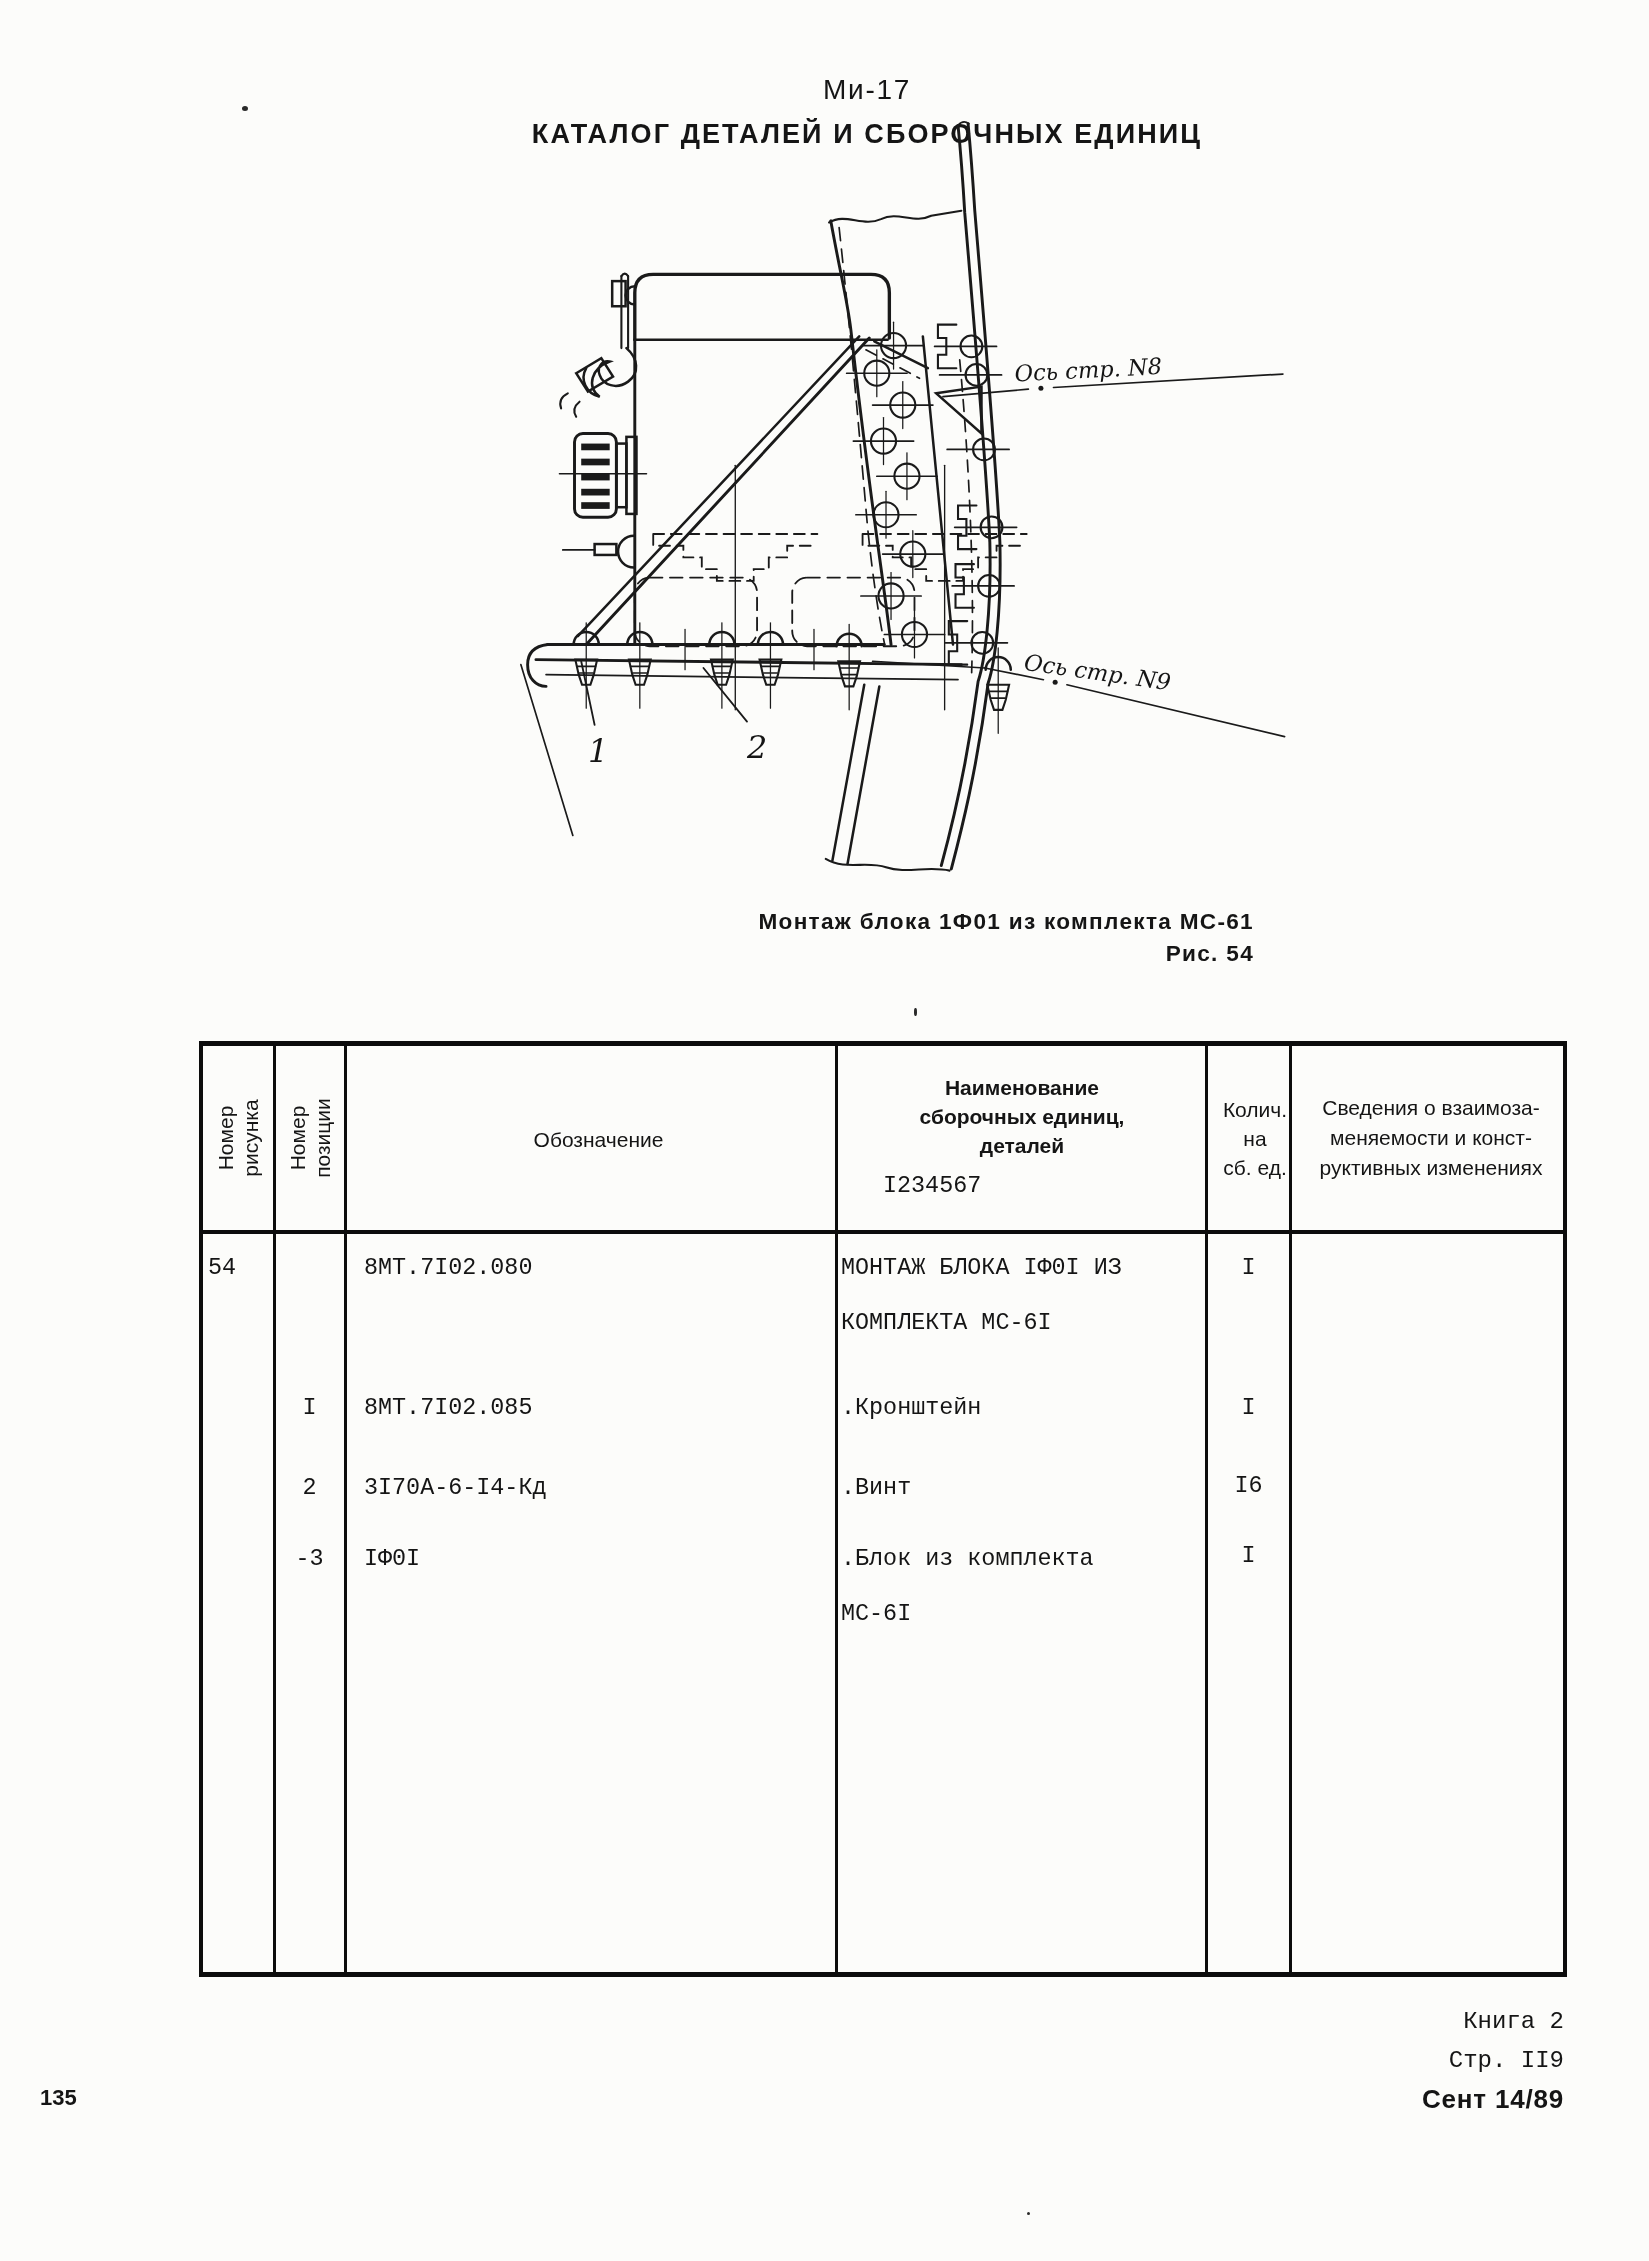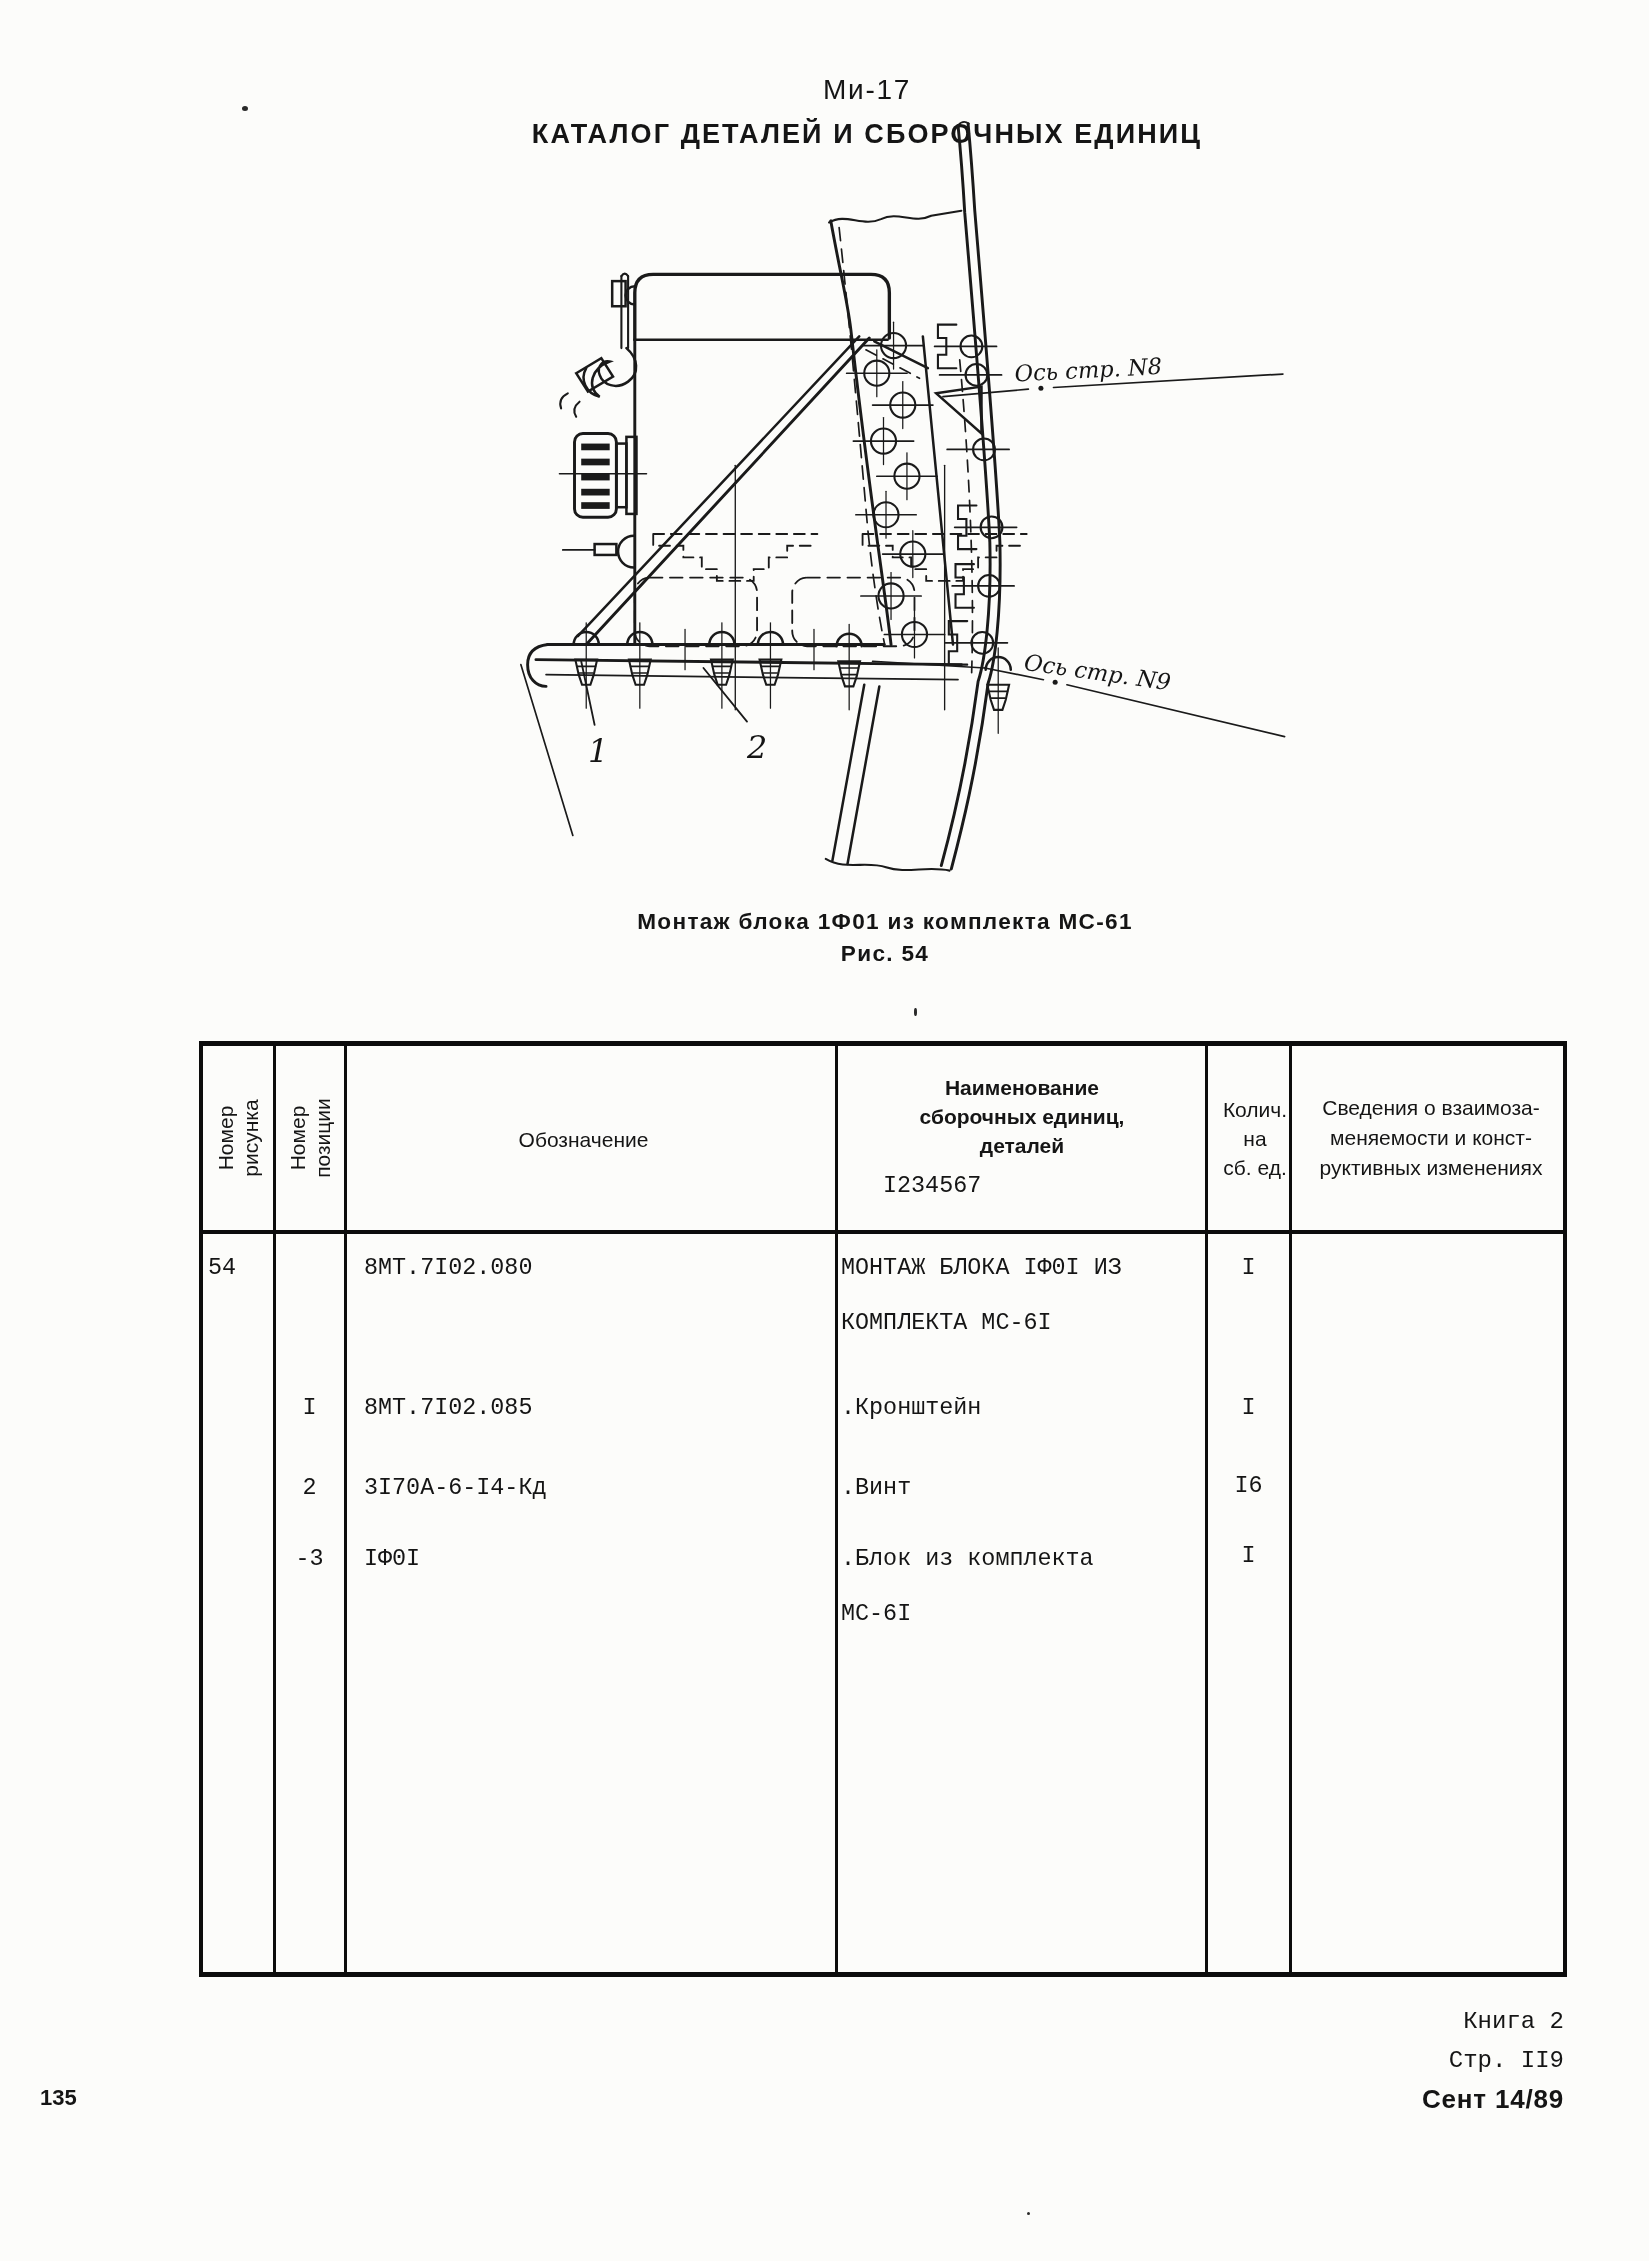--- a/index.html
+++ b/index.html
@@ -7,21 +7,21 @@
     position:relative;width:1649px;height:2261px;margin:0 auto;
     background:#fcfcfa;color:#151515;overflow:hidden;
     font-family:"Liberation Sans",sans-serif;
   }
   .abs{position:absolute;}
   
   .doc-header{left:469px;top:74px;width:796px;text-align:center;}
   .model{font-size:28px;font-weight:normal;letter-spacing:1.7px;}
   .doc-title{margin-top:13.4px;font-size:27px;font-weight:bold;letter-spacing:2.1px;white-space:nowrap;}
   
-  .fig-caption{left:487px;top:909px;width:796px;text-align:center;}
+  .fig-caption{left:458px;top:909px;width:796px;text-align:right;}
   .fig-caption .cap1{font-size:22.6px;font-weight:bold;letter-spacing:1.3px;}
   .fig-caption .cap2{margin-top:5.9px;font-size:22.6px;font-weight:bold;letter-spacing:1.3px;}
   
   .parts-table{
     left:199px;top:1041px;width:1368px;height:936px;
     border:4.2px solid #0c0c0c;border-top-width:5.9px;border-bottom-width:5.9px;
     box-sizing:border-box;
   }
   .vline{position:absolute;top:0;bottom:0;width:2.5px;background:#0c0c0c;}
   .hline{position:absolute;left:0;right:0;height:4.2px;background:#0c0c0c;}
@@ -234,21 +234,21 @@
     <div class="hline" style="top:184px;"></div>
 
     <div class="vrot" style="left:0;top:0;width:70px;height:184px;">
       <span>Номер
 рисунка</span>
     </div>
     <div class="vrot" style="left:72px;top:0;width:69px;height:184px;">
       <span>Номер
 позиции</span>
     </div>
-    <div class="hcell" style="left:136px;top:79px;width:489px;">Обозначение</div>
+    <div class="hcell" style="left:151px;top:79px;width:489px;">Обозначение</div>
     <div class="hcell" style="left:635px;top:27px;width:368px;font-weight:bold;">Наименование
 сборочных единиц,
 деталей</div>
     <div class="tcell" style="left:680px;top:126px;line-height:29px;">I234567</div>
     <div class="hcell" style="left:1005px;top:49px;width:94px;">Колич.
 на
 сб. ед.</div>
     <div class="hcell" style="left:1089px;top:47px;width:278px;line-height:30px;">Сведения о взаимоза-
 меняемости и конст-
 руктивных изменениях</div>

